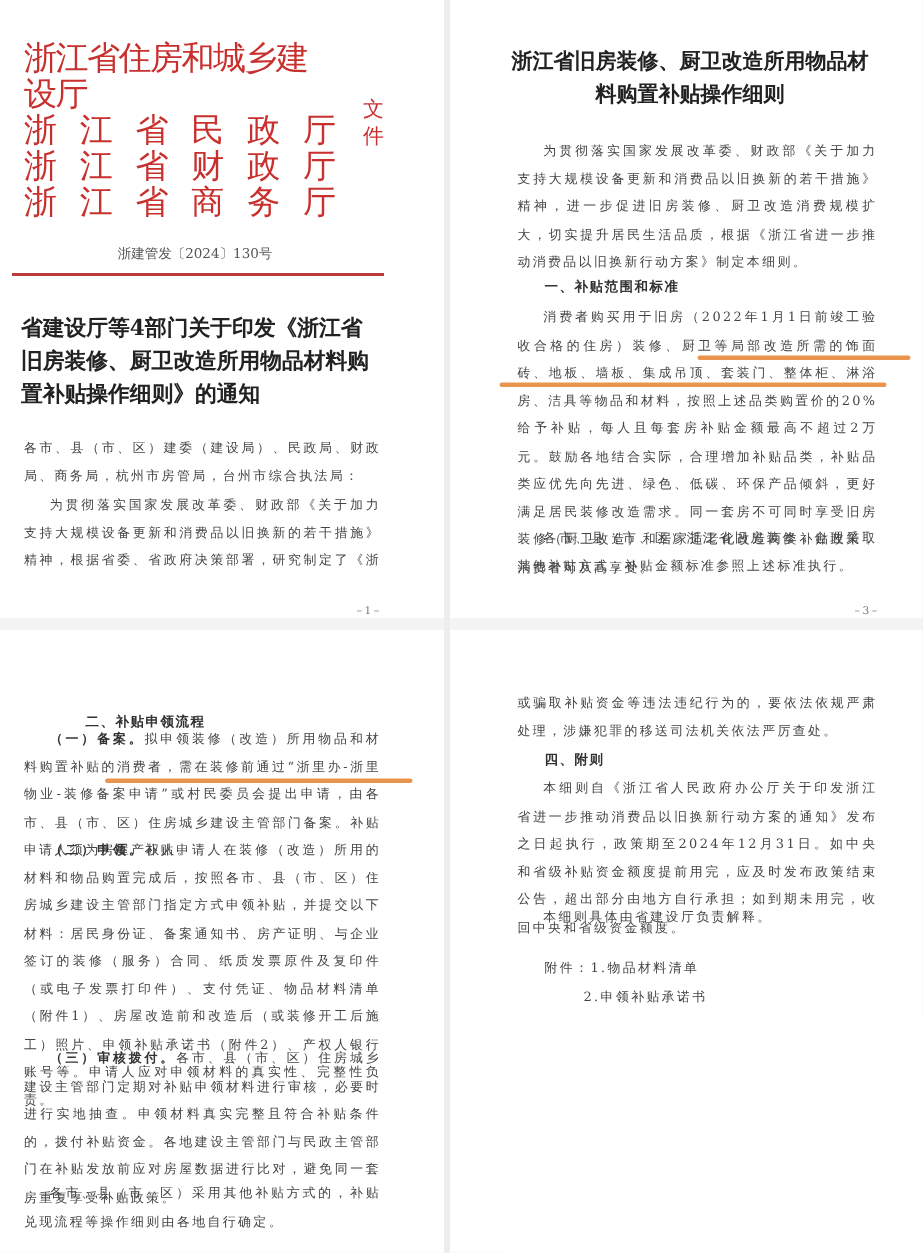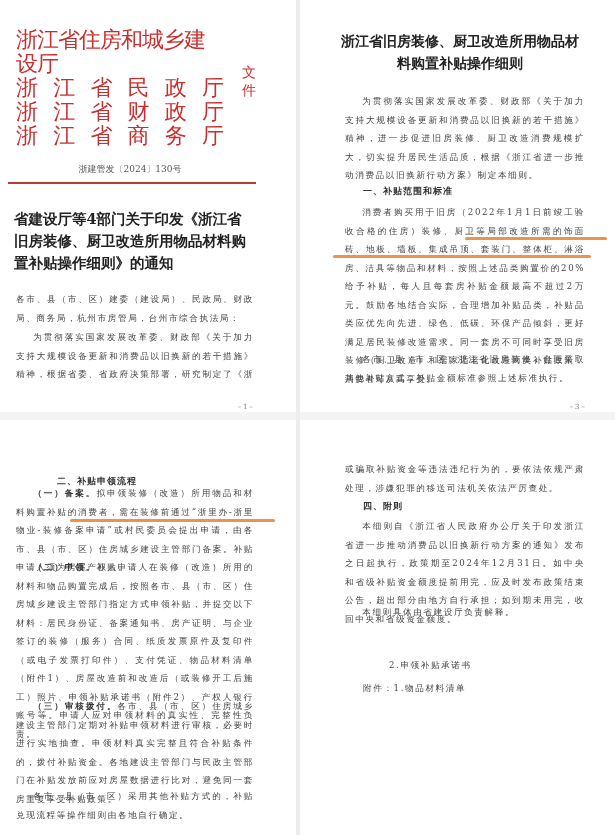--- a/index.html
+++ b/index.html
@@ -132,17 +132,17 @@
     <b class="inline">（三）审核拨付。</b><span>各市、县（市、区）住房城乡建设主管部门定期对补贴申领材料进行审核，必要时进行实地抽查。申领材料真实完整且符合补贴条件的，拨付补贴资金。各地建设主管部门与民政主管部门在补贴发放前应对房屋数据进行比对，避免同一套房重复享受补贴政策。</span>
   </div>
   <div class="body-text indent" style="left:16px; top:367px; width:238px;">各市、县（市、区）采用其他补贴方式的，补贴兑现流程等操作细则由各地自行确定。</div>
 </div>
 
 <div class="page" id="p4">
   <div class="body-text" style="left:45px; top:40px; width:240px;">或骗取补贴资金等违法违纪行为的，要依法依规严肃处理，涉嫌犯罪的移送司法机关依法严厉查处。</div>
   <div class="section-h" style="left:63px; top:80px;">四、附则</div>
   <div class="body-text indent" style="left:45px; top:97px; width:240px;">本细则自《浙江省人民政府办公厅关于印发浙江省进一步推动消费品以旧换新行动方案的通知》发布之日起执行，政策期至2024年12月31日。如中央和省级补贴资金额度提前用完，应及时发布政策结束公告，超出部分由地方自行承担；如到期未用完，收回中央和省级资金额度。</div>
   <div class="body-text indent" style="left:45px; top:183px; width:240px;">本细则具体由省建设厅负责解释。</div>
-  <div class="body-text" style="left:63px; top:217px; width:200px;margin-top:42px;">
+  <div class="body-text" style="left:63px; top:217px; width:200px;">
     <span>附件：</span><span>1.物品材料清单</span>
   </div>
   <div class="body-text" style="left:89px; top:236px; width:200px;">2.申领补贴承诺书</div>
 </div>
 
 </body></html>

